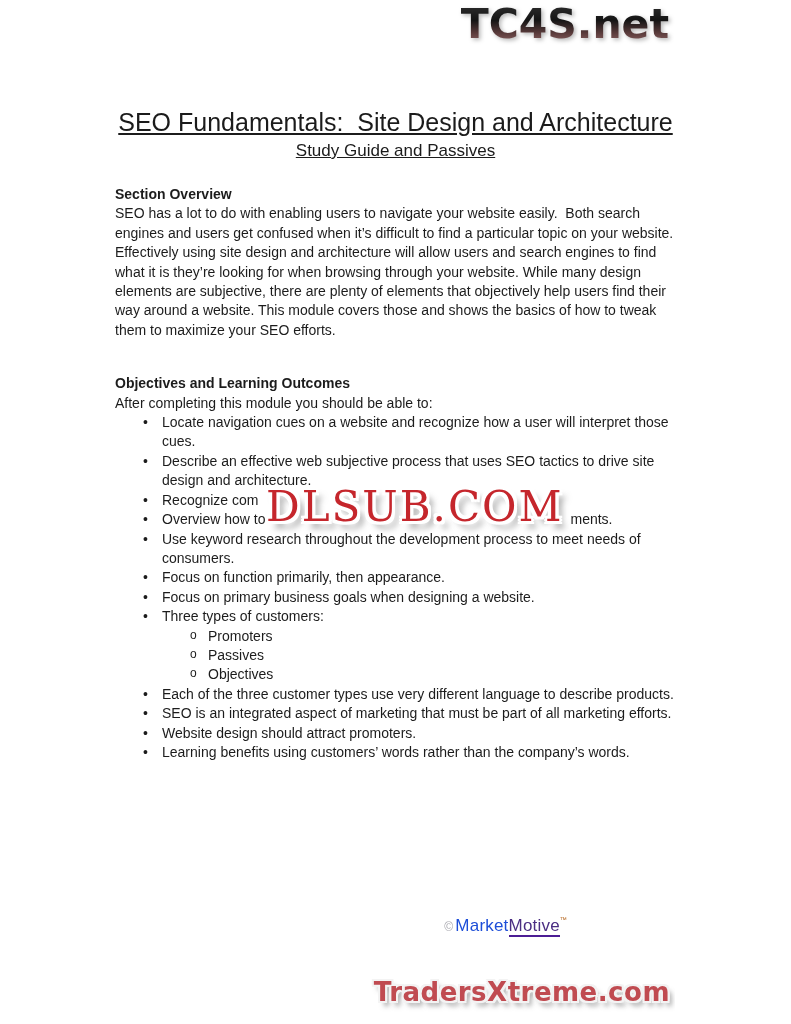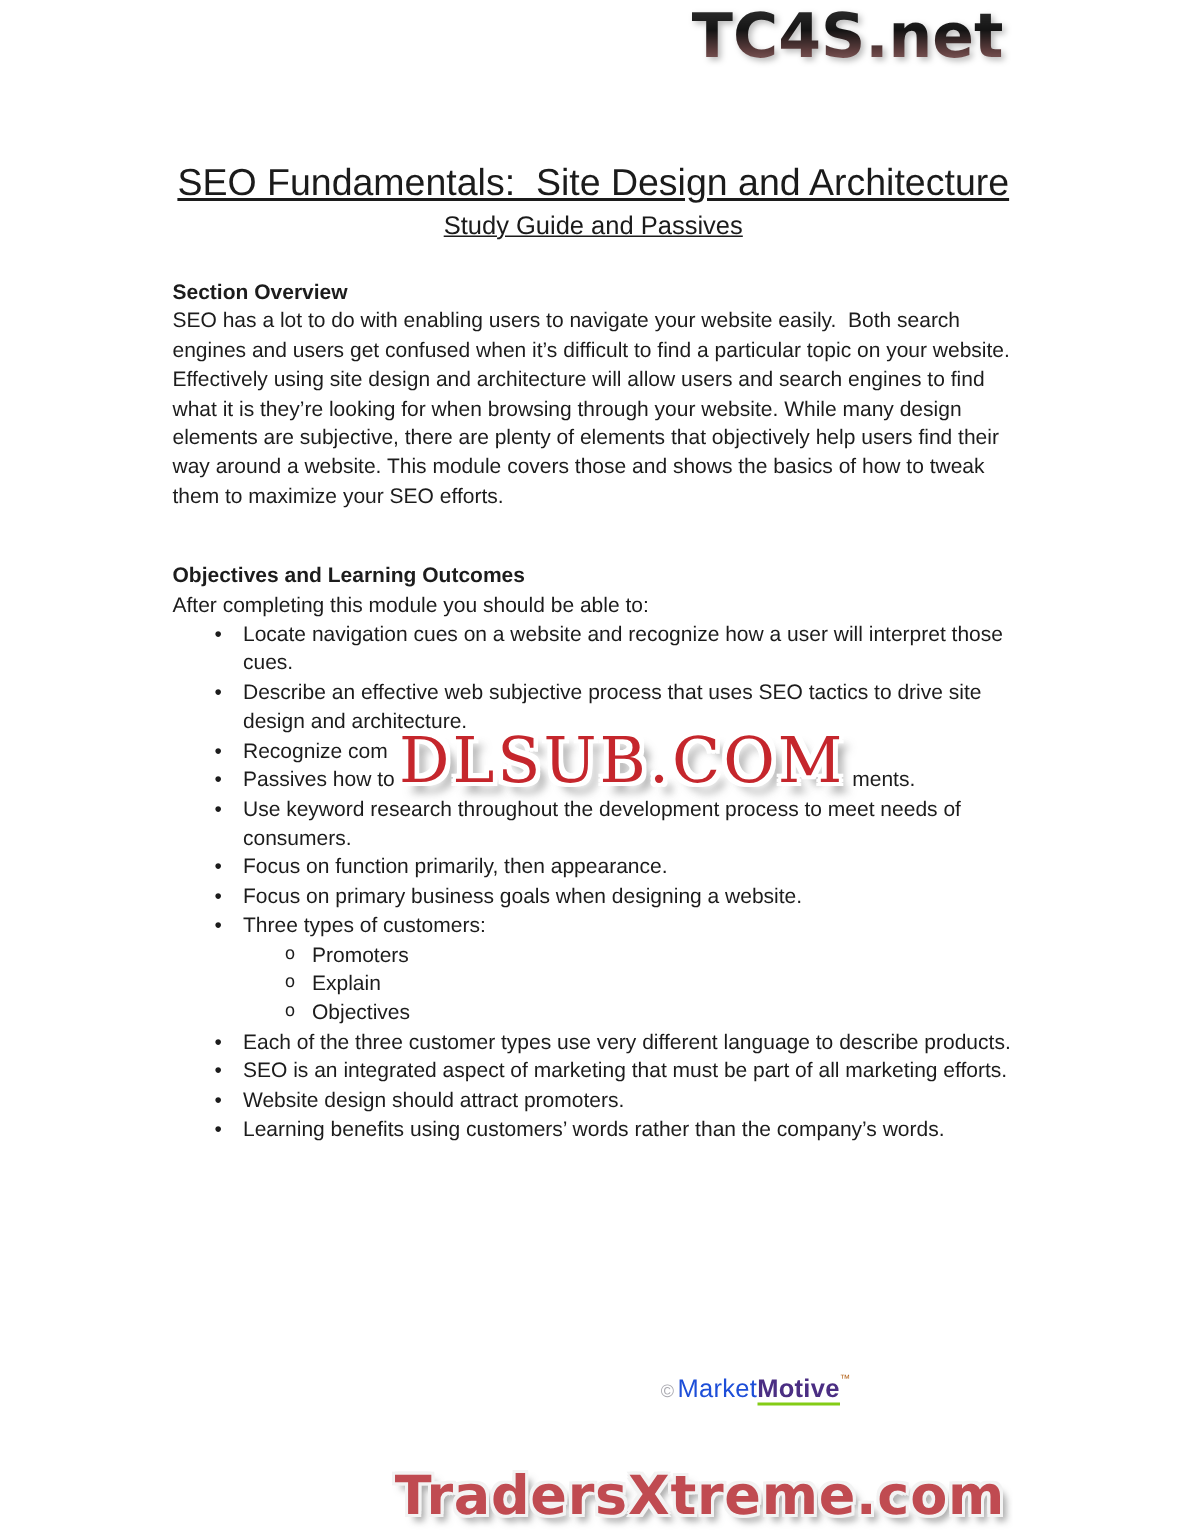--- a/index.html
+++ b/index.html
@@ -91,31 +91,31 @@
   
   .brand {
     position: absolute;
     top: 916px;
     right: 108px;
     font-size: 17px;
     letter-spacing: 0.2px;
   }
   .brand .cp  { color: #a9a9b0; font-size: 12px; margin-right: 2px; }
   .brand .mm1 { color: #1d4ed8; }
-  .brand .mm2 { color: #4b2e83; font-weight: 700; border-bottom: 2px solid #84cc16; }
+  .brand .mm2 { color: #4b2e83; font-weight: 400; border-bottom: 2px solid #4c1d95; }
   .brand .tm  { color: #b5651d; font-size: 7px; vertical-align: top; }
 
   
   .logo-bottom {
     position: absolute;
     top: 977px;
     right: 5px;
     font-family: "DejaVu Sans", sans-serif;
     font-weight: 700;
-    font-size: 36px;
+    font-size: 26px;
     letter-spacing: 0.5px;
     color: #c04b51;
     text-shadow:
       -2px 0 0 #f3f3f3, 2px 0 0 #f3f3f3, 0 -2px 0 #f3f3f3, 0 2px 0 #f3f3f3,
       -2px -2px 0 #f3f3f3, 2px -2px 0 #f3f3f3, -2px 2px 0 #f3f3f3, 2px 2px 0 #f3f3f3,
       4px 5px 5px rgba(90,90,90,0.55);
   }
 </style>
 </head>
 <body>
@@ -144,21 +144,21 @@
     <div class="li">
       <span class="mk">•</span>
       <span>Describe an effective web subjective process that uses SEO tactics to drive site design and architecture.</span>
     </div>
     <div class="li">
       <span class="mk">•</span>
       <span>Recognize com</span>
     </div>
     <div class="li">
       <span class="mk">•</span>
-      <span><span>Passives how to</span><span class="gap"></span><span>ments.</span></span>
+      <span><span>Overview how to</span><span class="gap"></span><span>ments.</span></span>
     </div>
 
 
     <div class="li">
       <span class="mk">•</span>
       <span>Use keyword research throughout the development process to meet needs of consumers.</span>
     </div>
     <div class="li">
       <span class="mk">•</span>
       <span>Focus on function primarily, then appearance.</span>
@@ -171,21 +171,21 @@
       <span class="mk">•</span>
       <span>Three types of customers:</span>
     </div>
 
     <div class="li2">
       <span class="mk2">o</span>
       <span>Promoters</span>
     </div>
     <div class="li2">
       <span class="mk2">o</span>
-      <span>Explain</span>
+      <span>Passives</span>
     </div>
     <div class="li2">
       <span class="mk2">o</span>
       <span>Objectives</span>
     </div>
 
     <div class="li">
       <span class="mk">•</span>
       <span>Each of the three customer types use very different language to describe products.</span>
     </div>

